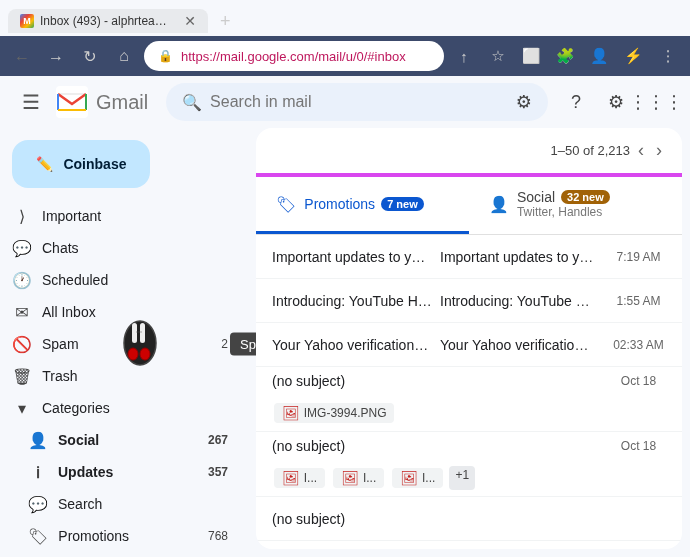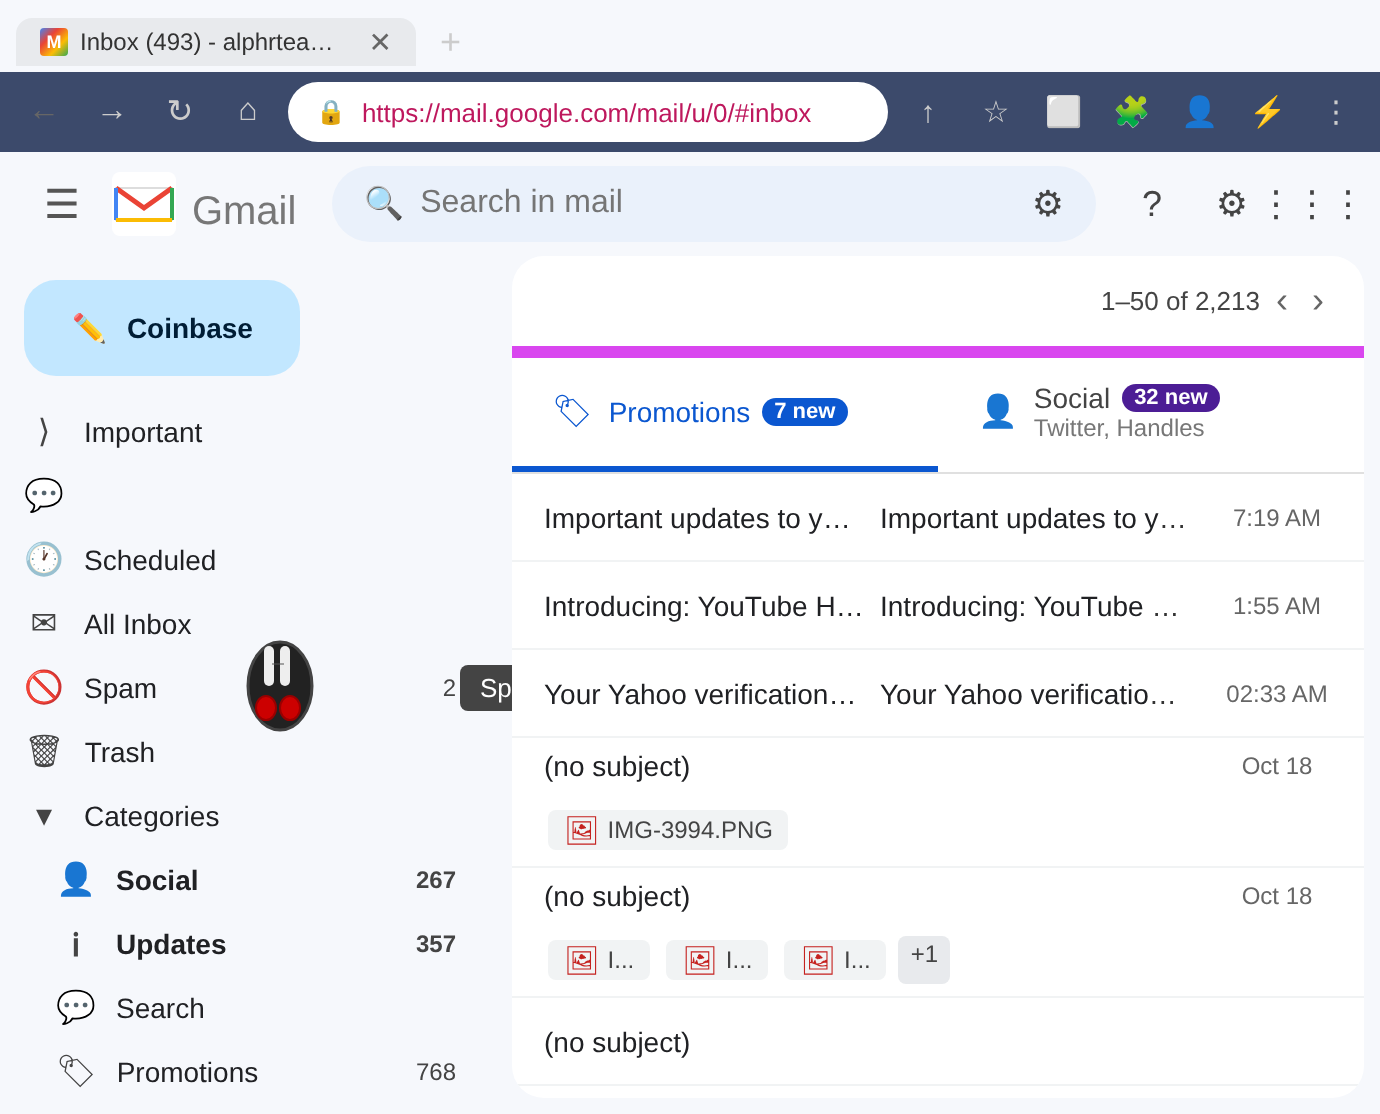--- a/index.html
+++ b/index.html
@@ -18,21 +18,21 @@
     .address-url { flex: 1; font-size: 13px; color: #be185d; }
     .toolbar-icons { display: flex; align-items: center; gap: 6px; }
     .toolbar-icon-btn { background: none; border: none; color: #ccc; font-size: 15px; cursor: pointer; width: 28px; height: 28px; display: flex; align-items: center; justify-content: center; border-radius: 50%; }
 
     
     .gmail-app { display: flex; flex-direction: column; height: calc(557px - 76px); background: #f6f8fc; }
 
     
     .top-bar { display: flex; align-items: center; padding: 6px 16px; background: #f6f8fc; height: 52px; gap: 10px; }
     .menu-btn { background: none; border: none; font-size: 20px; cursor: pointer; color: #555; padding: 6px; border-radius: 50%; }
-    .gmail-logo { display: flex; align-items: flex-end; gap: 4px; margin-right: 8px; }
+    .gmail-logo { display: flex; align-items: center; gap: 4px; margin-right: 8px; }
     .gmail-logo-m { width: 32px; height: 32px; }
     .gmail-wordmark { font-size: 20px; color: #777; font-weight: 300; margin-left: 4px; }
     .search-bar { flex: 1; background: #eaf1fb; border-radius: 24px; padding: 8px 16px; display: flex; align-items: center; gap: 8px; max-width: 520px; }
     .search-icon { color: #555; font-size: 16px; }
     .search-input { background: none; border: none; outline: none; font-size: 16px; color: #333; flex: 1; }
     .search-filter { color: #444; font-size: 18px; cursor: pointer; }
     .top-right-icons { display: flex; align-items: center; gap: 4px; margin-left: auto; }
     .top-icon-btn { background: none; border: none; color: #444; font-size: 18px; cursor: pointer; width: 36px; height: 36px; border-radius: 50%; display: flex; align-items: center; justify-content: center; }
 
     
@@ -42,33 +42,33 @@
     .sidebar { width: 256px; min-width: 256px; padding: 4px 0; overflow-y: auto; background: #f6f8fc; }
     .compose-btn { margin: 8px 12px 12px; background: #c2e7ff; border: none; border-radius: 16px; padding: 16px 24px; display: flex; align-items: center; gap: 10px; cursor: pointer; font-size: 14px; font-weight: 600; color: #001d35; }
     .nav-item { display: flex; align-items: center; padding: 2px 12px 2px 12px; height: 32px; cursor: pointer; border-radius: 0 16px 16px 0; margin-right: 16px; font-size: 14px; color: #202124; gap: 10px; position: relative; }
     .nav-item-icon { font-size: 16px; color: #444; min-width: 20px; text-align: center; }
     .nav-item-label { flex: 1; }
     .nav-item-count { font-size: 12px; color: #444; }
     .tooltip { position: absolute; left: 230px; top: 50%; transform: translateY(-50%); background: #444; color: white; padding: 4px 10px; border-radius: 4px; font-size: 13px; white-space: nowrap; z-index: 100; pointer-events: none; }
 
     
     .content-area { flex: 1; display: flex; flex-direction: column; overflow: hidden; background: #fff; border-radius: 16px; margin: 0 8px 8px 0; }
-    .email-list-header { display: flex; align-items: center; padding: 8px 16px; border-bottom: 6px solid #d946ef; }
+    .email-list-header { display: flex; align-items: center; padding: 8px 16px; border-bottom: 4px solid #d946ef; }
     .header-left { display: flex; align-items: center; gap: 8px; }
     .pagination { font-size: 13px; color: #444; margin-left: auto; display: flex; align-items: center; gap: 4px; }
     .page-nav { background: none; border: none; color: #666; font-size: 18px; cursor: pointer; padding: 4px; border-radius: 50%; }
 
     
     .cat-tabs { display: flex; border-bottom: 1px solid #e0e0e0; }
     .cat-tab { display: flex; align-items: center; gap: 8px; padding: 12px 20px; cursor: pointer; font-size: 14px; color: #444; border-bottom: 3px solid transparent; flex: 1; }
     .cat-tab.active { color: #0b57d0; border-bottom: 3px solid #0b57d0; }
     .cat-tab-icon { font-size: 16px; }
     .cat-tab-name { font-weight: 500; }
     .badge { background: #0b57d0; color: white; font-size: 11px; padding: 1px 6px; border-radius: 10px; font-weight: 600; }
-    .badge.red { background: #4c1d95; }
+    .badge.red { background: #a16207; }
     .cat-tab-desc { font-size: 12px; color: #777; }
 
     
     .email-rows { flex: 1; overflow-y: auto; }
     .email-row { display: flex; align-items: center; padding: 6px 16px; border-bottom: 1px solid #f1f3f4; cursor: pointer; min-height: 44px; gap: 8px; }
     .email-sender { min-width: 0; font-size: 14px; color: #202124; width: 160px; overflow: hidden; text-overflow: ellipsis; white-space: nowrap; }
     .email-body { flex: 1; font-size: 14px; color: #333; overflow: hidden; white-space: nowrap; text-overflow: ellipsis; }
     .email-subject { color: #202124; }
     .email-time { font-size: 12px; color: #666; white-space: nowrap; margin-left: 8px; min-width: 55px; text-align: center; }
     .attachment-tag { display: inline-flex; align-items: center; gap: 4px; background: #f1f3f4; border-radius: 4px; padding: 2px 8px; font-size: 12px; color: #444; margin: 2px; }
@@ -156,20 +156,21 @@
         <span>✏️</span>
         <span>Coinbase</span>
       </button>
 
       <div class="nav-item">
         <span class="nav-item-icon">⟩</span>
         <span class="nav-item-label">Important</span>
       </div>
       <div class="nav-item">
         <span class="nav-item-icon">💬</span>
+        <span class="nav-item-label">Chats</span>
       </div>
       <div class="nav-item">
         <span class="nav-item-icon">🕐</span>
         <span class="nav-item-label">Scheduled</span>
       </div>
       <div class="nav-item">
         <span class="nav-item-icon">✉</span>
         <span class="nav-item-label">All Inbox</span>
       </div>
       <div class="nav-item" style="position:relative;">

